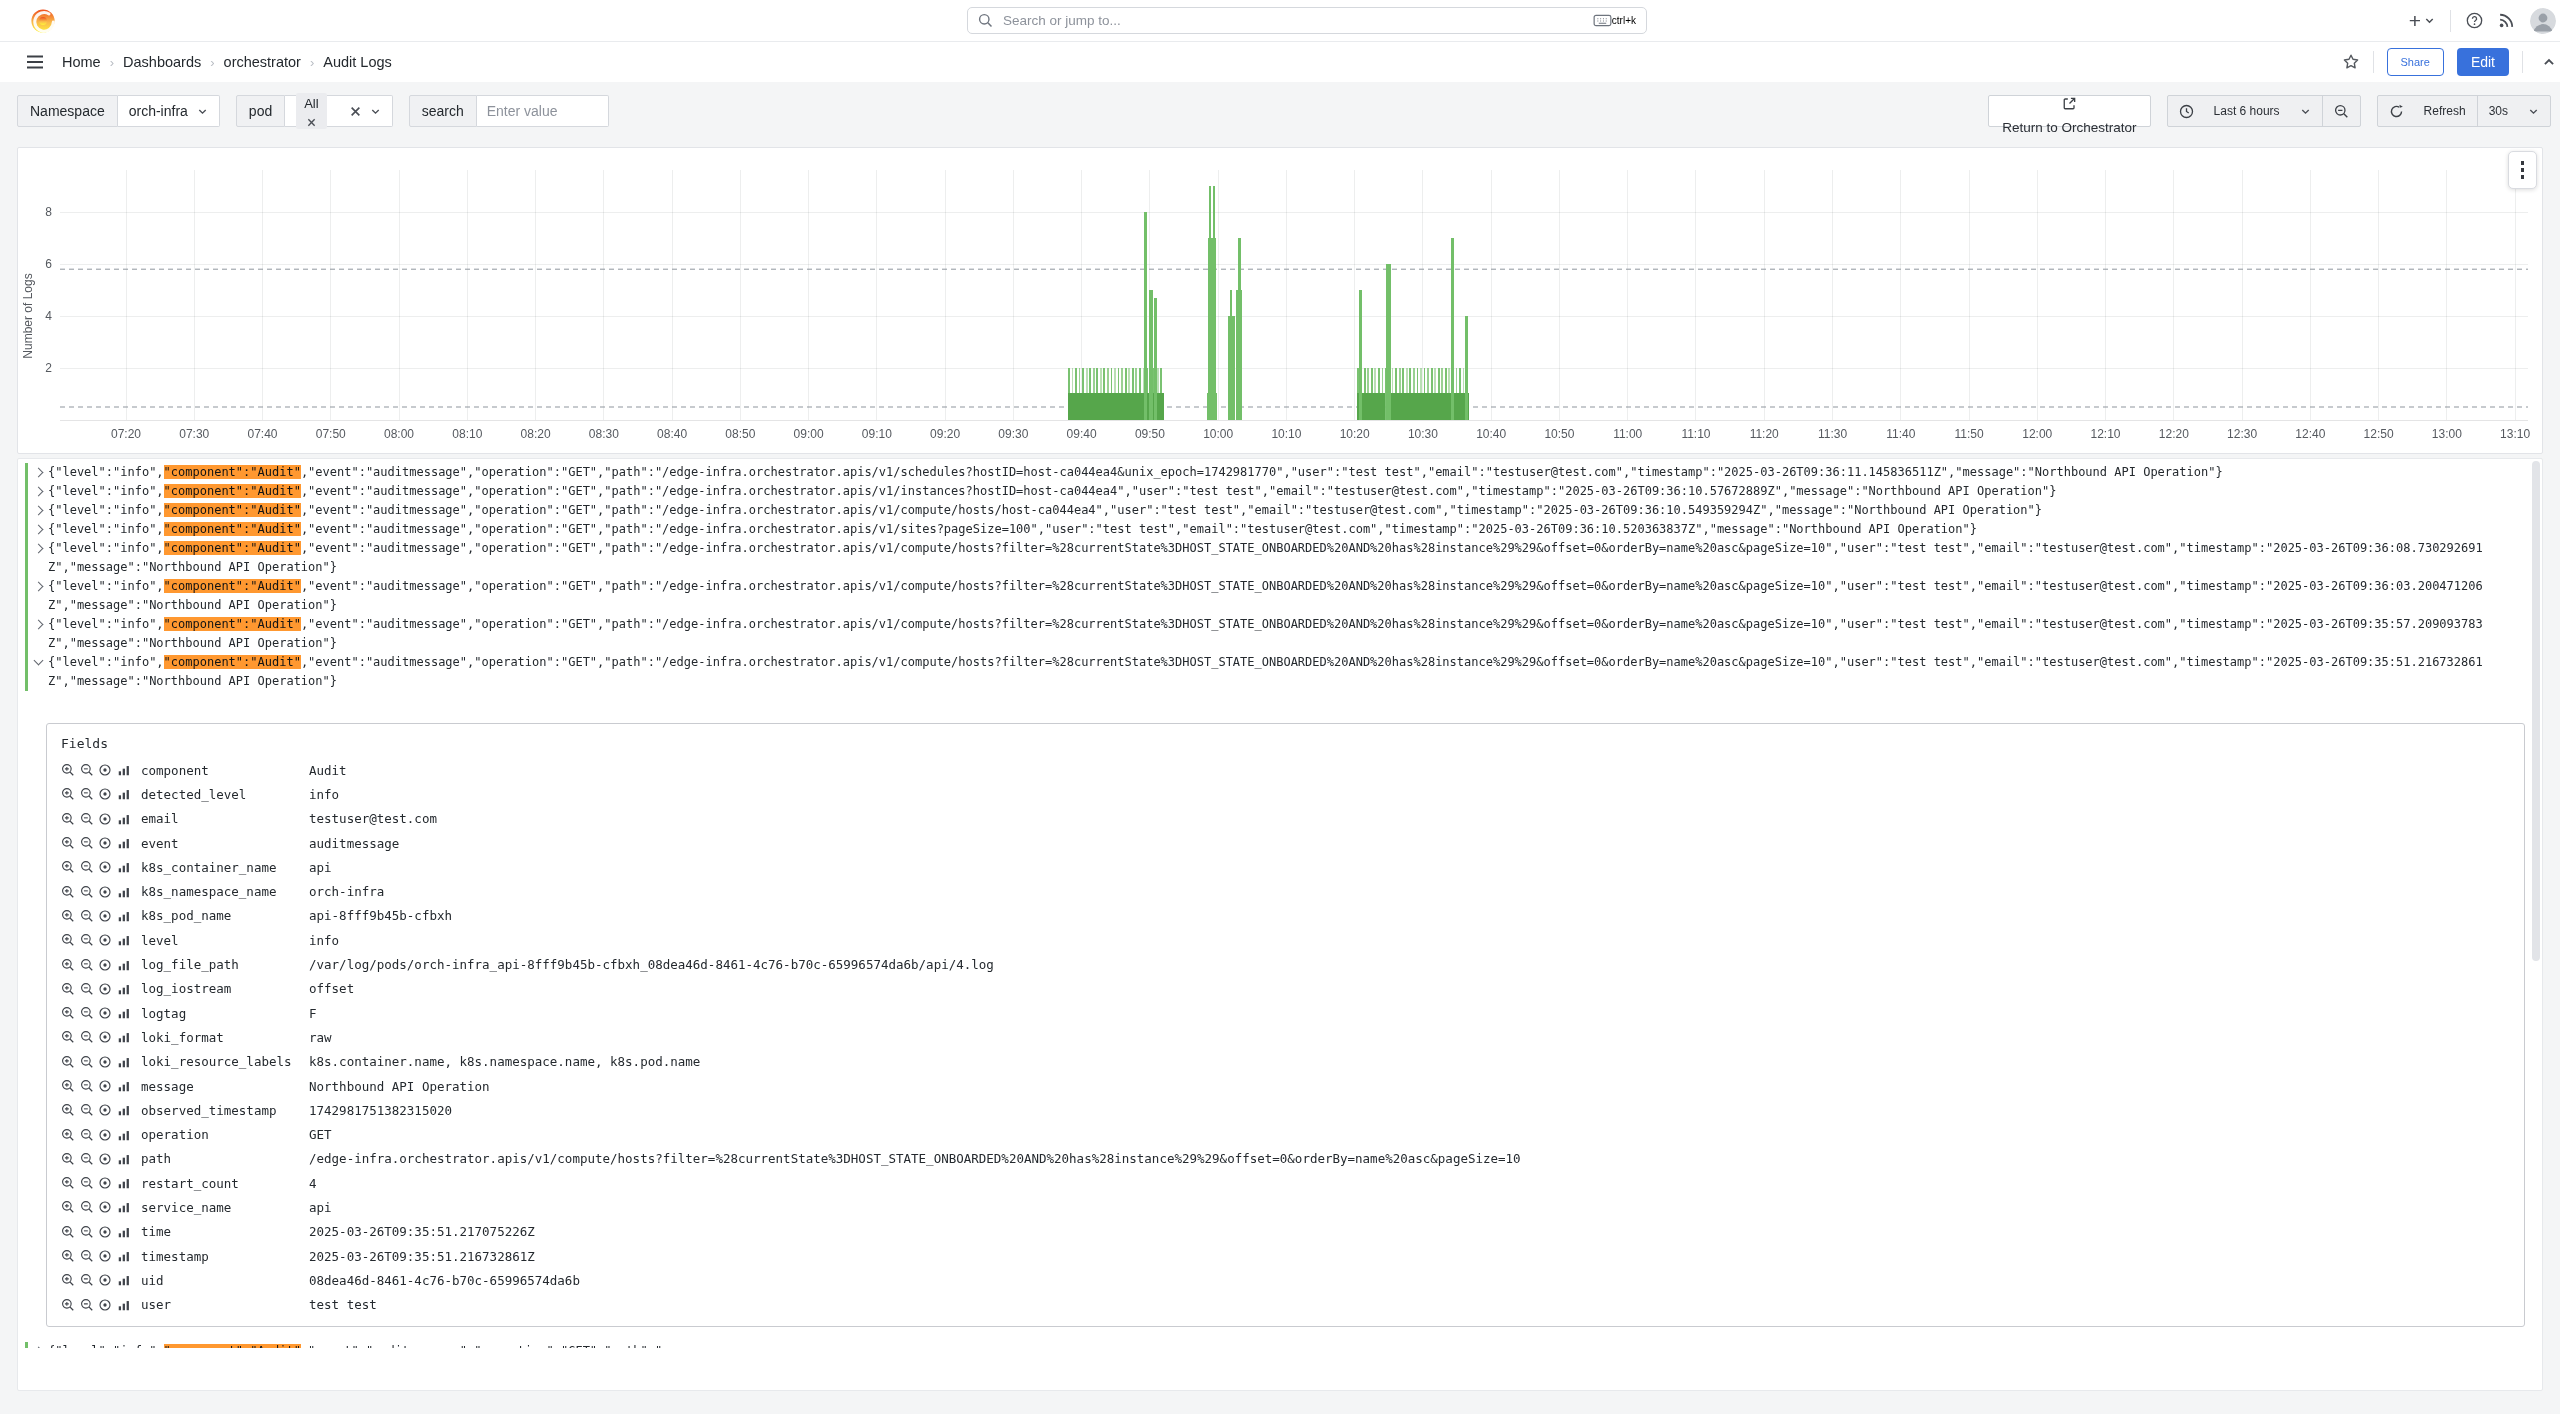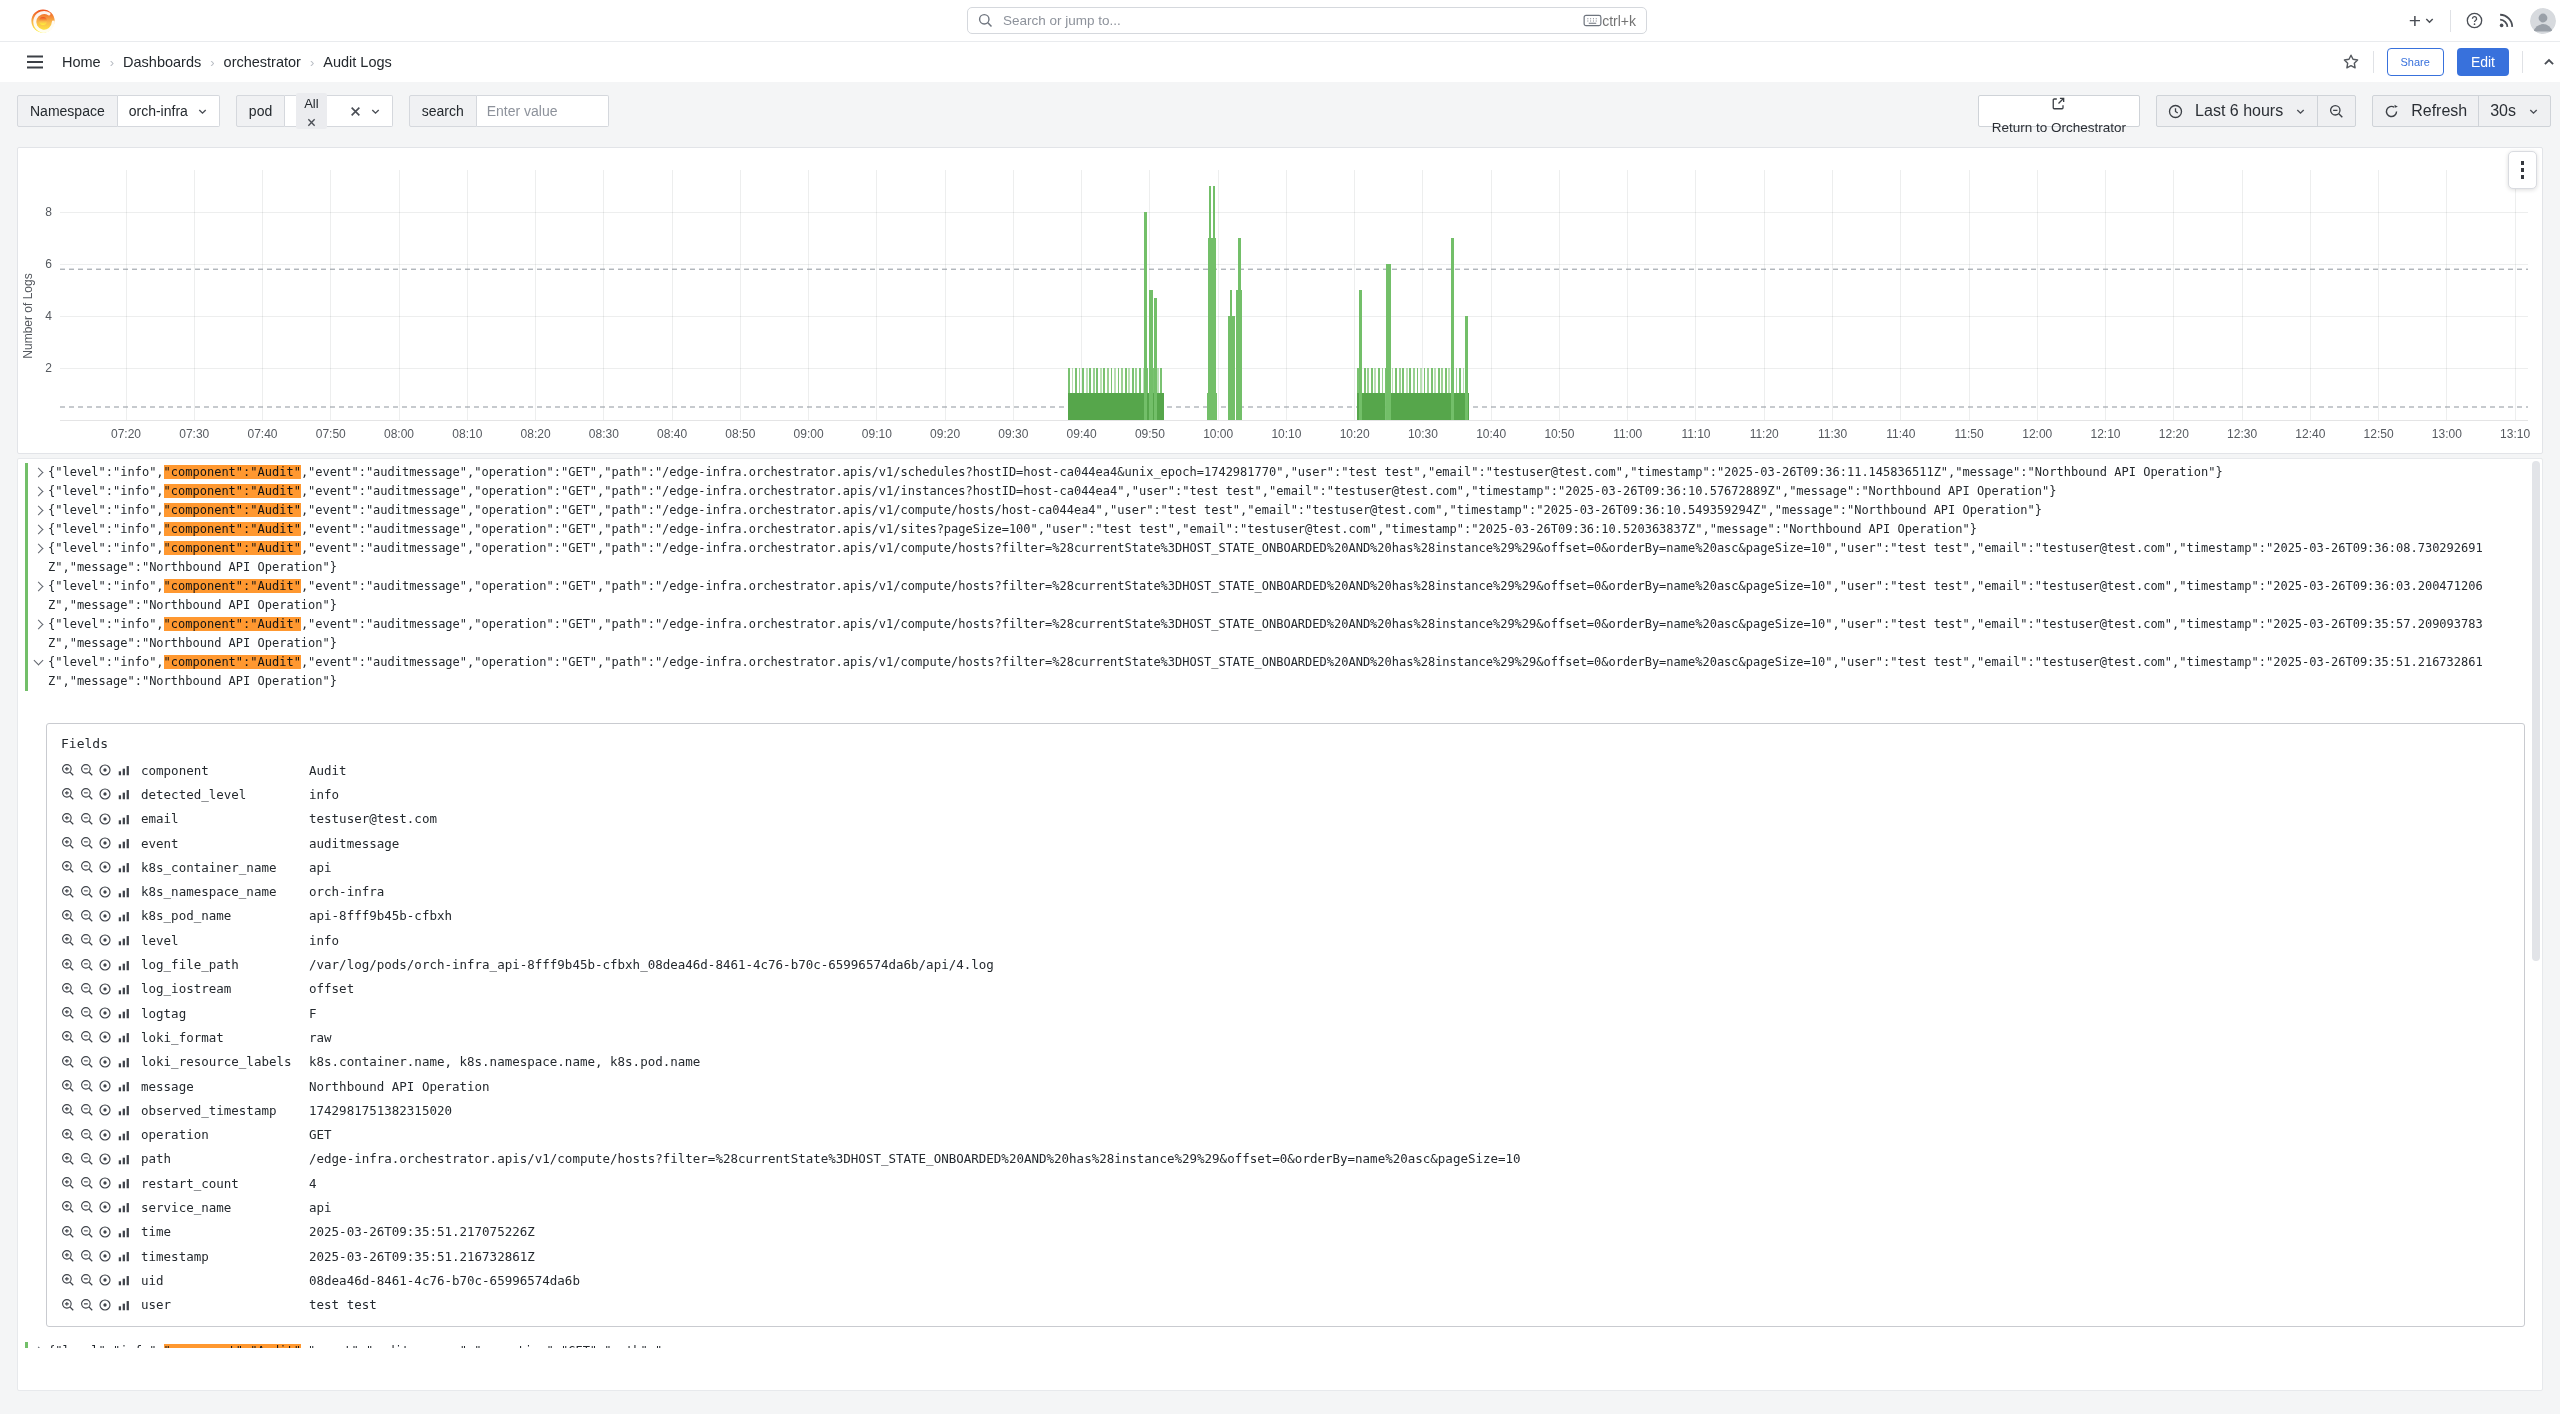--- a/index.html
+++ b/index.html
@@ -7,21 +7,21 @@
        font-family:"Liberation Sans",sans-serif;color:#24292e;padding-left:8px;}
   svg{display:block;}
   
   .topnav{position:absolute;top:0;left:0;right:0;height:41px;background:#fff;border-bottom:1px solid #e9ebee;}
   .logo{position:absolute;left:30px;top:8px;width:26px;height:26px;cursor:pointer;}
   .searchbox{position:absolute;left:967px;top:7px;width:680px;height:27px;border:1px solid #d5d8dd;
              border-radius:5px;background:#fff;display:flex;align-items:center;padding:0 10px;gap:8px;box-sizing:border-box;}
   .searchbox .sicon{width:15px;height:15px;color:#6e747e;flex:none;}
   .searchbox input{border:none;outline:none;flex:1;font-size:13.5px;color:#24292e;font-family:inherit;background:transparent;}
   .searchbox input::placeholder{color:#8d929b;}
-  .kbd-hint{display:flex;align-items:center;color:#737373;font-size:14px;flex:none;}
+  .kbd-hint{display:flex;align-items:center;color:#000000;font-size:10px;flex:none;}
   .kbd-hint .kicon{width:19px;height:13px;color:#6e747e;}
   .nav-right{position:absolute;right:12px;top:0;height:41px;display:flex;align-items:center;gap:15px;}
   .plusbox{display:flex;align-items:center;gap:3px;color:#4a4e55;cursor:pointer;}
   .plusbox .plus{font-size:21px;line-height:1;font-weight:400;}
   .cicon{width:11px;height:11px;color:#4a4e55;}
   .vdiv{width:1px;height:22px;background:#e0e2e6;}
   .navicon{width:17px;height:17px;color:#4a4e55;cursor:pointer;}
   .avatar{width:26px;height:26px;border-radius:50%;overflow:hidden;cursor:pointer;}
   
   .crumbbar{position:absolute;top:42px;left:0;right:0;height:40px;background:#fff;}
@@ -48,21 +48,21 @@
   .f-input{width:132px;border:1px solid #d5d8dd;border-left:none;border-radius:0 2px 2px 0;padding:0 10px;
            font-size:14px;font-family:inherit;outline:none;box-sizing:border-box;}
   .f-input::placeholder{color:#8d929b;}
   .tb-right{margin-left:auto;display:flex;align-items:center;}
   .btn-return{display:flex;align-items:center;gap:9px;height:32px;padding:0 13px;background:#fff;
               border:1px solid #cfd3d8;border-radius:2px;font-size:13.5px;font-weight:500;font-family:inherit;
               color:#2b2f35;cursor:pointer;box-sizing:border-box;flex-direction:column;}
   .ticon{width:15px;height:15px;color:#3c4046;flex:none;}
   .seg-group{display:flex;align-items:stretch;height:32px;border:1px solid #cfd3d8;border-radius:2px;
              background:#eff0f2;margin-left:16px;box-sizing:border-box;overflow:hidden;}
-  .seg{display:flex;align-items:center;gap:12px;padding:0 11px;font-size:16px;font-weight:500;color:#2b2f35;cursor:pointer;}
+  .seg{display:flex;align-items:center;gap:20px;padding:0 11px;font-size:12px;font-weight:500;color:#2b2f35;cursor:pointer;}
   .seg + .seg{border-left:1px solid #cfd3d8;}
   
   .chart-panel{position:absolute;left:17px;top:147px;width:2526px;height:307px;background:#fff;
                border:1px solid #e2e4e8;border-radius:2px;box-sizing:border-box;}
   #chart-svg{position:absolute;left:0;top:0;}
   .kebab{position:absolute;top:3px;right:5px;width:27px;height:36px;background:#fff;border:1px solid #d9dbe0;
          border-radius:5px;box-shadow:0 1px 4px rgba(0,0,0,.14);display:flex;flex-direction:column;
          align-items:center;justify-content:center;gap:3.5px;cursor:pointer;}
   .kebab i{width:3.5px;height:3.5px;background:#35383e;display:block;}
   

